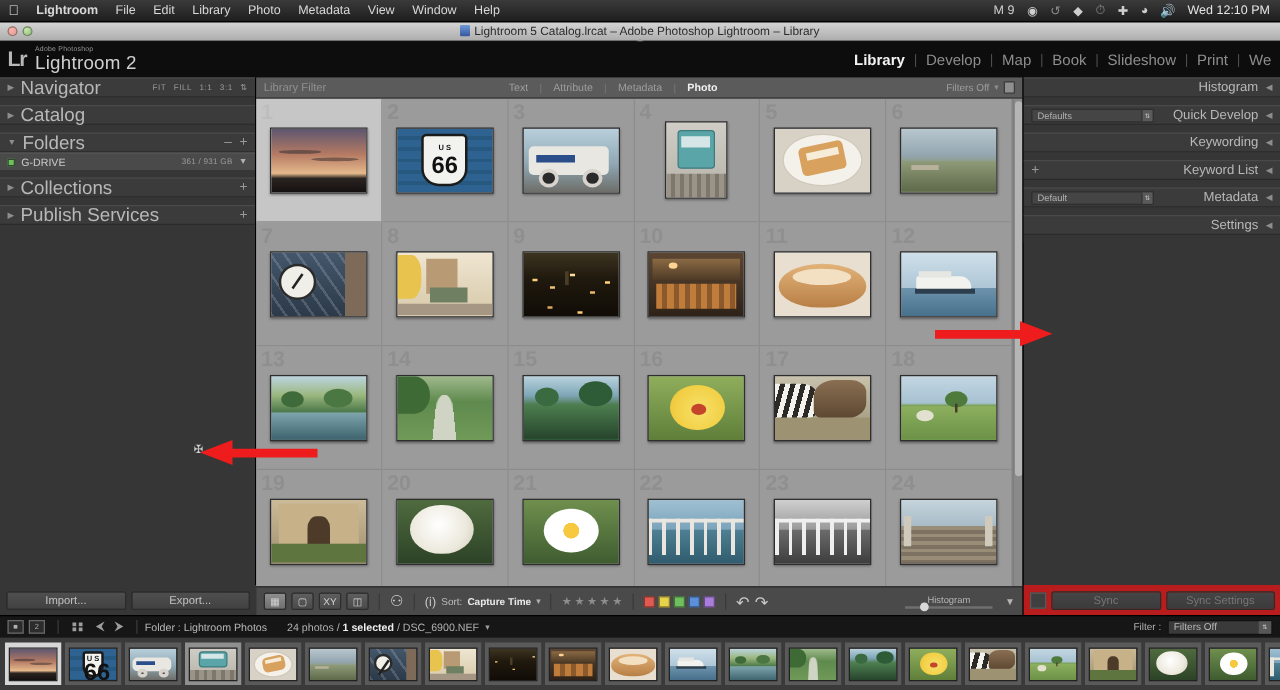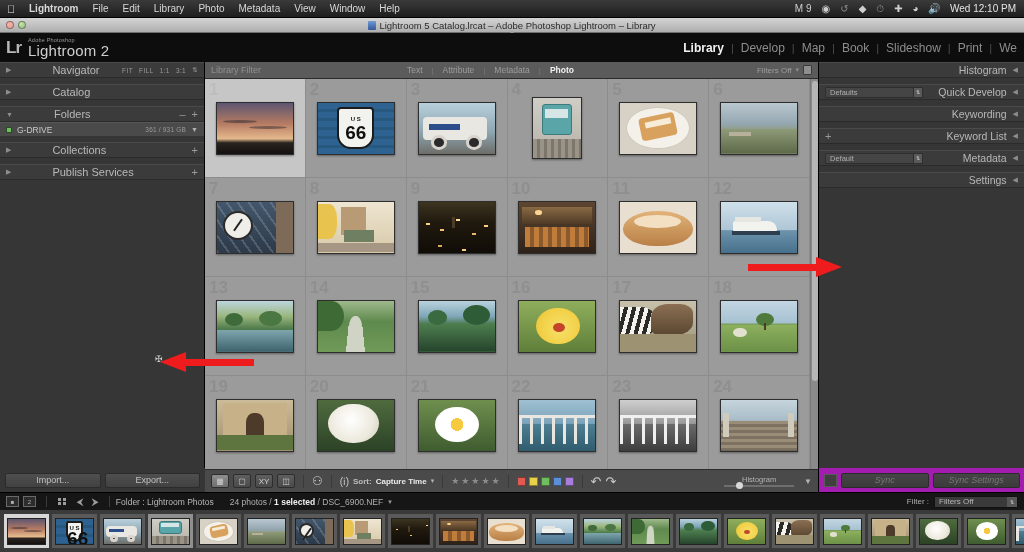--- a/index.html
+++ b/index.html
@@ -76,21 +76,21 @@
   .lpanel {
     position: absolute; left: 0; top: 0; width: 205px; height: 430px;
     background: #363636; border-right: 1px solid #000;
   }
   .panel-row {
     height: 16px; background: #3b3b3b; border-top: 1px solid #4a4a4a;
     border-bottom: 1px solid #2b2b2b;
     display: flex; align-items: center; padding: 0 6px; color: #b4b4b4; font-size: 10px;
   }
   .panel-row .tri { font-size: 7px; color: #8d8d8d; margin-right: 5px; }
-  .panel-row .ttl { font-size: 11px; color: #b8b8b8; margin-left: 36px; }
+  .panel-row .ttl { font-size: 15px; color: #b8b8b8; }
   .panel-row .right { margin-left: auto; display: flex; align-items: center; gap: 6px; }
   .navzoom { font-size: 6.5px; color: #9a9a9a; letter-spacing: .4px; }
   .plus { color: #9a9a9a; font-size: 11px; line-height: 1; }
   .minus { color: #9a9a9a; font-size: 11px; line-height: 1; }
   .panel-gap { height: 6px; background: #363636; }
 
   .folders-body { background: #3b3b3b; }
   .vol-row {
     height: 14px; display: flex; align-items: center; padding: 0 6px;
     background: #4a4a4a; border-top: 1px solid #565656; color: #c9c9c9; font-size: 8.5px;
@@ -138,21 +138,21 @@
     border-radius: 1px; display: flex; align-items: center; color: #b0b0b0; font-size: 7.5px;
     padding-left: 4px;
   }
   .combo .arrows {
     margin-left: auto; width: 9px; height: 9px; background: #5a5a5a;
     border-left: 1px solid #2e2e2e; color: #cfcfcf; font-size: 5px;
     display: flex; align-items: center; justify-content: center;
   }
   .sync-btns {
     position: absolute; left: 0; top: 406px; width: 206px; height: 24px;
-    background: #a21caf; display: flex; align-items: center; gap: 4px; padding: 0 5px; font-style: italic;
+    background: #b91c1c; display: flex; align-items: center; gap: 4px; padding: 0 5px;
   }
   .sync-sq { width: 13px; height: 13px; border: 1px solid #5a5a5a; background: #3f3f3f; }
 
   
   .center {
     position: absolute; left: 205px; top: 0; width: 613px; height: 430px;
     background: #2f2f2f;
   }
   .filterbar {
     height: 17px; background: #5b5b5b; border-bottom: 1px solid #2b2b2b;
@@ -206,21 +206,21 @@
     display: flex; align-items: center; padding: 0 6px; gap: 4px;
   }
   .viewbtn {
     width: 18px; height: 14px; border: 1px solid #2d2d2d; border-radius: 2px;
     background: linear-gradient(#5e5e5e, #4a4a4a);
     display: flex; align-items: center; justify-content: center;
     color: #d2d2d2; font-size: 8px;
   }
   .viewbtn.on { background: linear-gradient(#8e8e8e, #6f6f6f); }
   .tdiv { width: 1px; height: 13px; background: #3a3a3a; margin: 0 4px; }
-  .sortlbl { color: #bdbdbd; font-size: 8px; font-weight: bold; }
+  .sortlbl { color: #bdbdbd; font-size: 8px; }
   .sortval { color: #eaeaea; font-size: 8px; font-weight: bold; }
   .stars { display: flex; gap: 2px; color: #8d8d8d; font-size: 9px; }
   .labels { display: flex; gap: 3px; }
   .lab { width: 9px; height: 9px; border: 1px solid rgba(0,0,0,.4); }
   .rot { color: #c8c8c8; font-size: 13px; }
   .thumbs-slider { margin-left: auto; display: flex; flex-direction: column; align-items: center; }
   .ts-label { font-size: 7.5px; color: #b4b4b4; margin-bottom: 1px; }
   .ts-track { width: 70px; height: 2px; background: #6f6f6f; position: relative; }
   .ts-knob {
     position: absolute; left: 12px; top: -3px; width: 7px; height: 7px;

